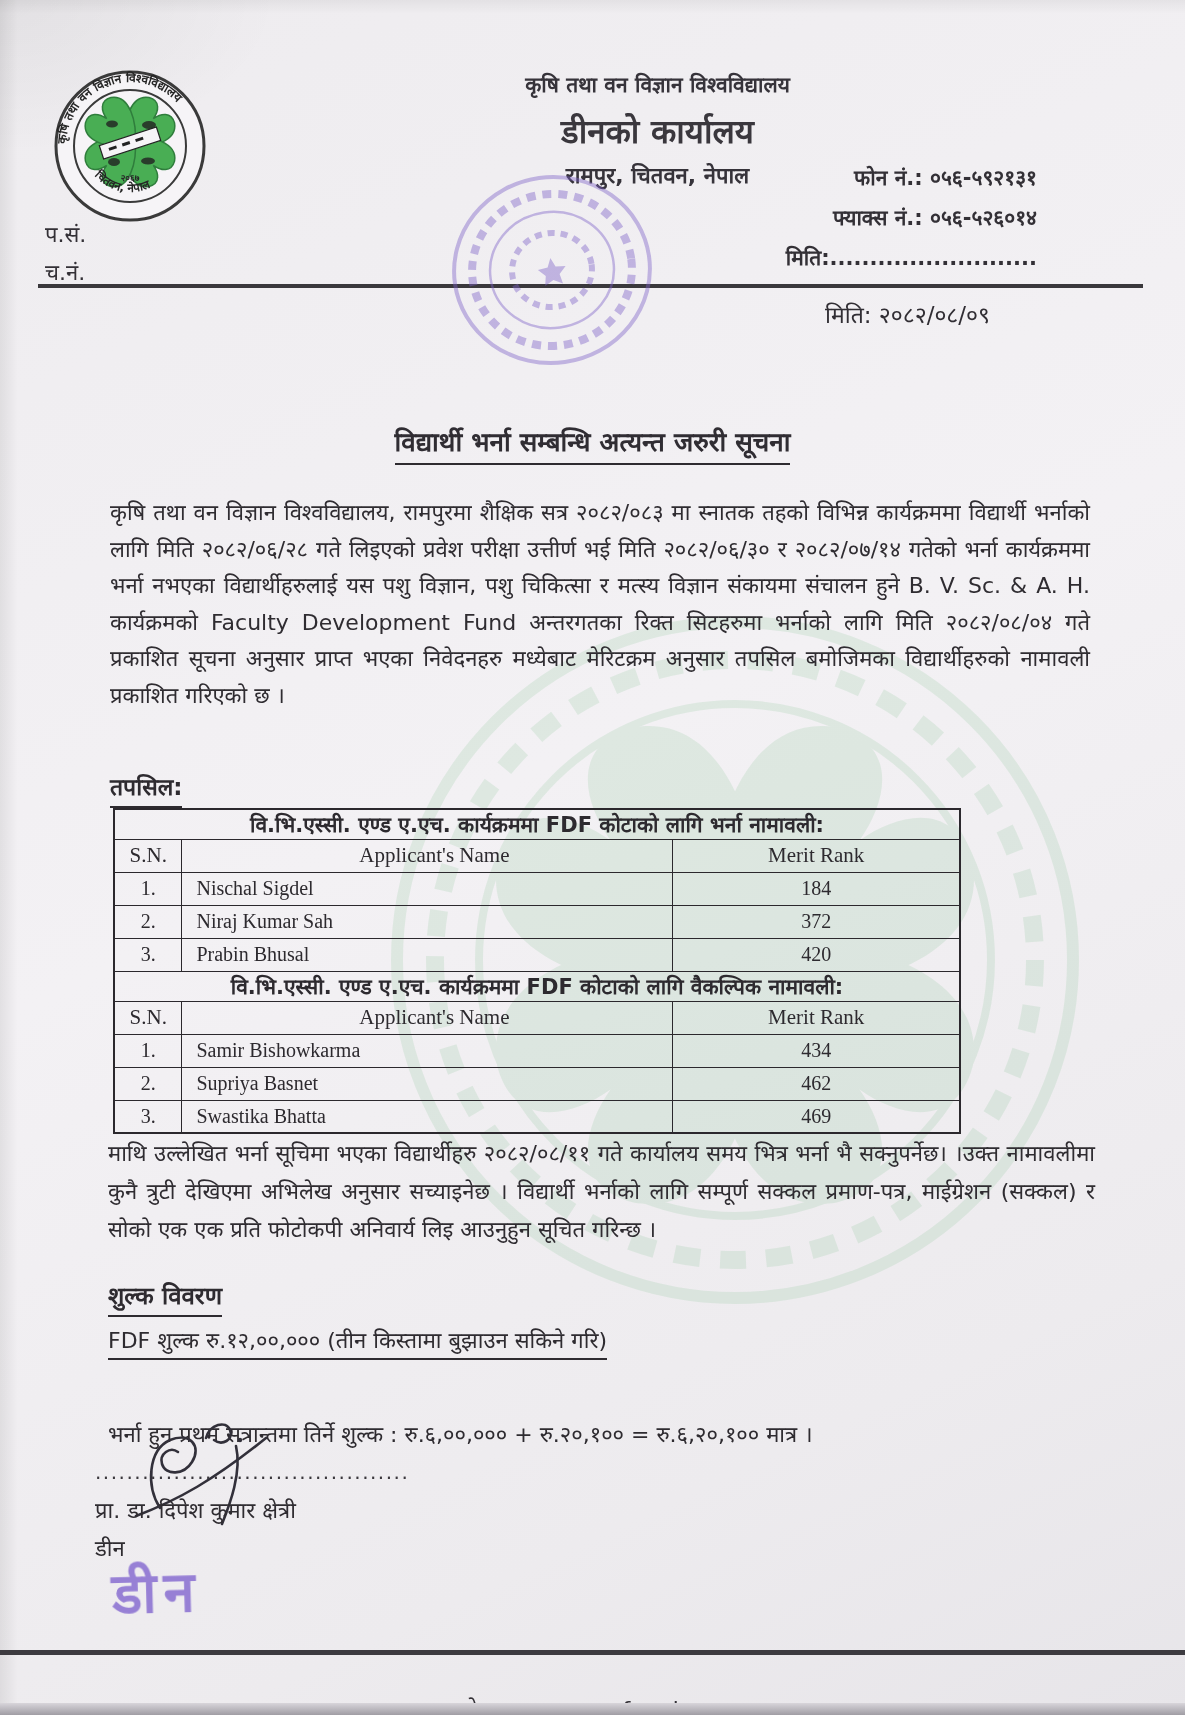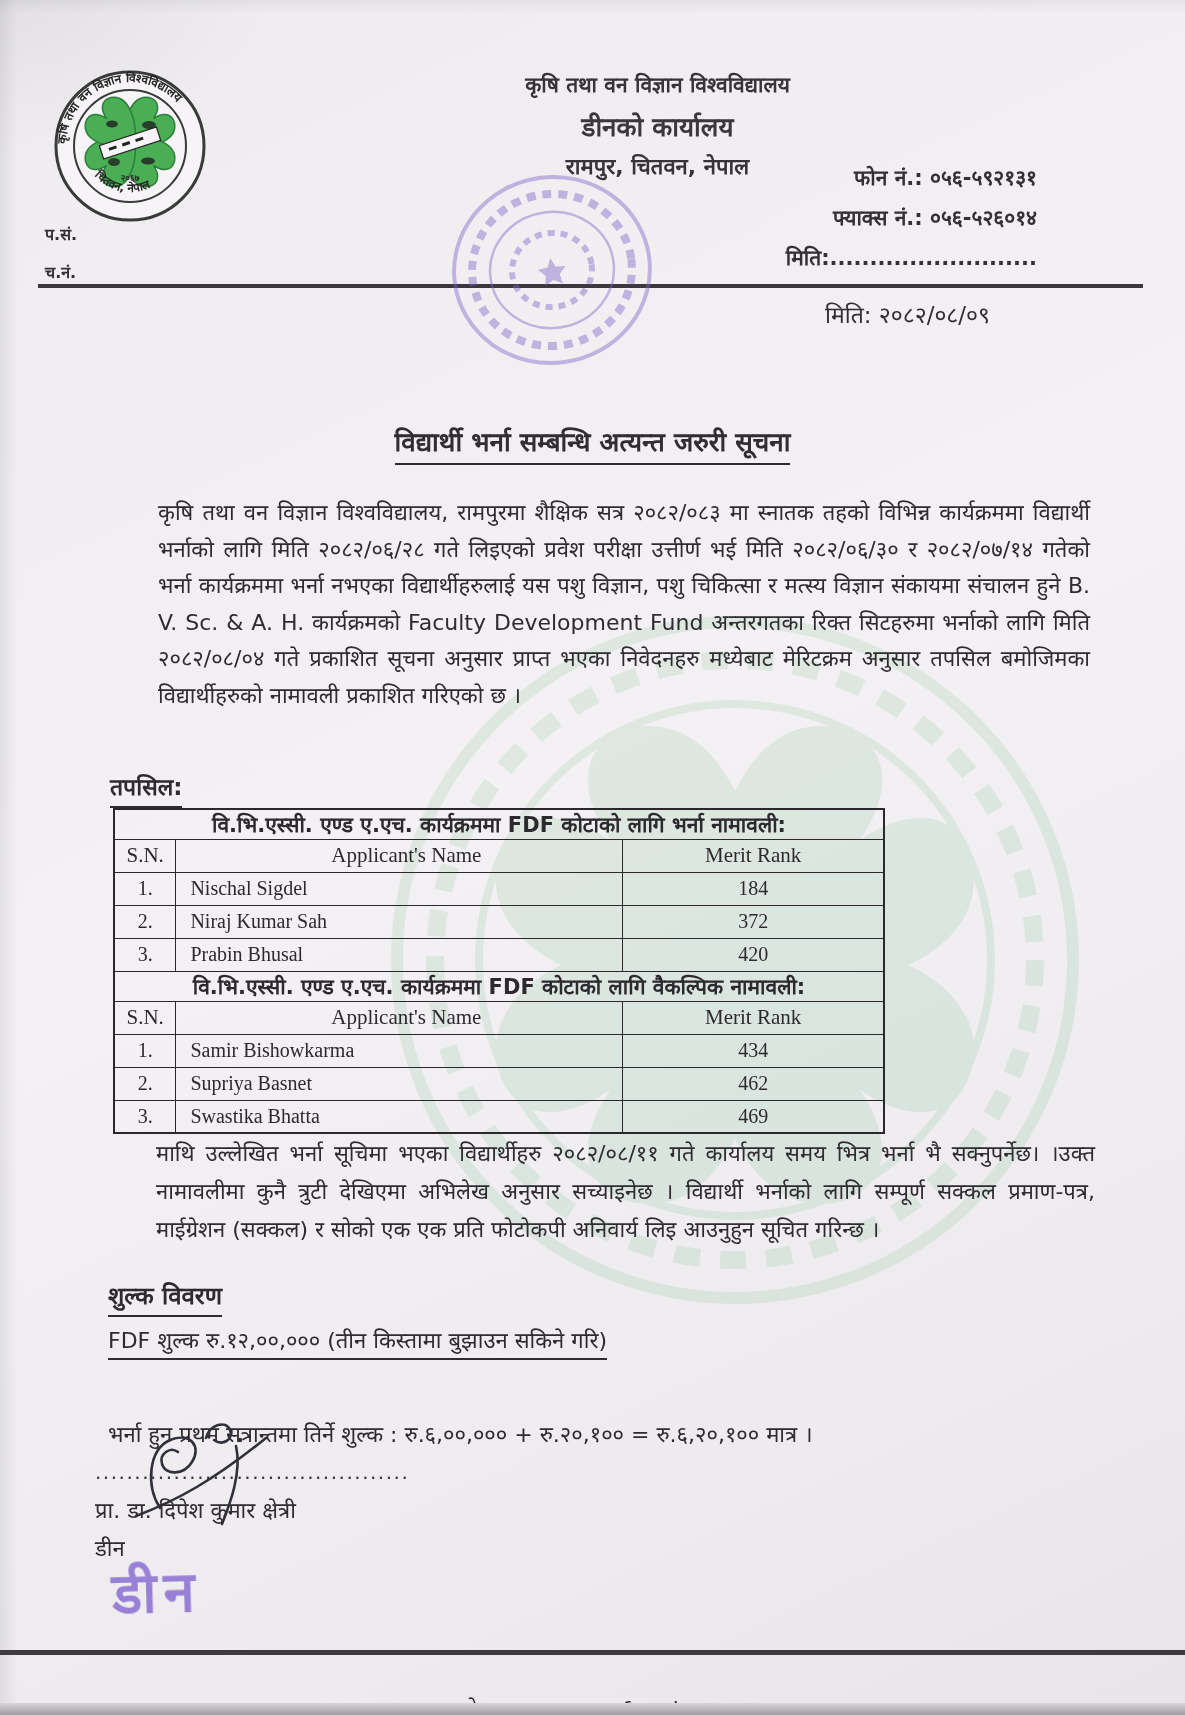--- a/index.html
+++ b/index.html
@@ -19,39 +19,39 @@
   .scan-bottom{ position:absolute; left:0; right:0; bottom:0; height:12px; z-index:5;
     background:linear-gradient(180deg,#d8d5da,#a09da4); }
   .layer { position:absolute; z-index:2; }
   .wm { z-index:1; pointer-events:none; }
   .stampz { z-index:3; pointer-events:none; }
 
   
   .head-center { top:70px; left:190px; right:60px; text-align:center; }
   .univ-small { font-size:21px; font-weight:600; margin-bottom:10px; color:#36333a; }
   .faculty   { font-size:34px; font-weight:800; line-height:44px; color:#3a373d; margin-bottom:4px; }
-  .office    { font-size:26px; font-weight:800; color:#3a373d; margin-bottom:6px; }
+  .office    { font-size:33px; font-weight:800; color:#3a373d; margin-bottom:6px; }
   .address   { font-size:22px; font-weight:700; color:#36333a; }
   .contact { top:158px; right:148px; text-align:right; line-height:40px; font-size:21px; font-weight:600; color:#333036; }
-  .refnos { top:216px; left:45px; font-size:16px; font-weight:700; line-height:38px; color:#333036; }
+  .refnos { top:216px; left:45px; font-size:22px; font-weight:400; line-height:38px; color:#333036; }
   .head-rule { top:284px; left:38px; right:42px; height:4px;
     border-top:3.5px solid #3a383c; border-bottom:1.5px solid #3a383c; }
   .date-line { top:298px; left:0; right:195px; text-align:right; font-size:23px; color:#312e34; }
 
   
   .title-wrap { top:423px; left:0; right:0; text-align:center; }
   .u { display:inline-block; border-bottom:2.2px solid #2e2b30; padding-bottom:4px; }
   .title { font-size:26px; font-weight:700; color:#302d33;text-align:right; }
-  .par { font-size:22px; line-height:36.5px; text-align:justify; color:#2f2c31;margin-left:48px; }
+  .par { font-size:22px; line-height:36.5px; text-align:justify; color:#2f2c31; }
   .intro { top:495px; left:110px; right:95px; }
   .closing { top:1135px; left:108px; right:90px; line-height:38px; }
   .tapasil { top:770px; left:110px; font-size:23px; font-weight:700; }
 
   
-  .merit-table { top:808px; left:113px; width:772px; border-collapse:collapse; z-index:2; position:absolute;border-radius:15px; }
+  .merit-table { top:808px; left:113px; width:848px; border-collapse:collapse; z-index:2; position:absolute;border-radius:15px; }
   .merit-table td { border:1.6px solid #2b282d; font-size:20px; color:#2d2a2f; }
   .merit-table { border:2.6px solid #2b282d; }
   td.sec-title { text-align:center; font-weight:700; font-size:21px; height:30px; }
   td.colhead { text-align:center; font-family:"Liberation Serif", serif; font-size:21px; height:28px; }
   td.sn   { width:62px;  text-align:center; font-family:"Liberation Serif", serif; height:33px; }
   td.name { width:448px; padding-left:14px; font-family:"Liberation Serif", serif; }
   td.rank { width:262px; text-align:center; font-family:"Liberation Serif", serif; }
 
   
   .fee-head { top:1278px; left:108px; font-size:24px; font-weight:700; }

